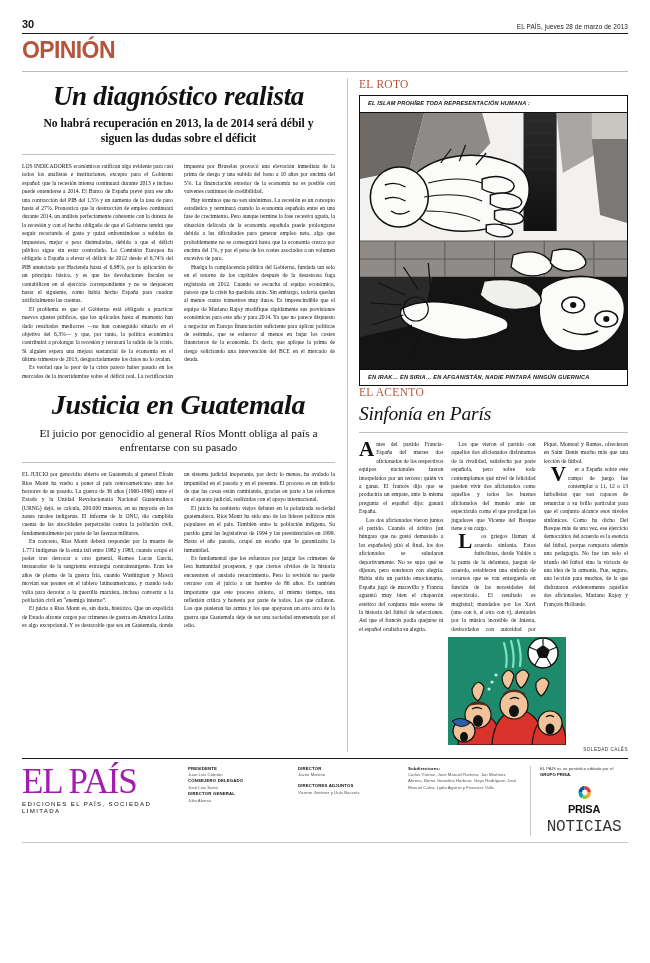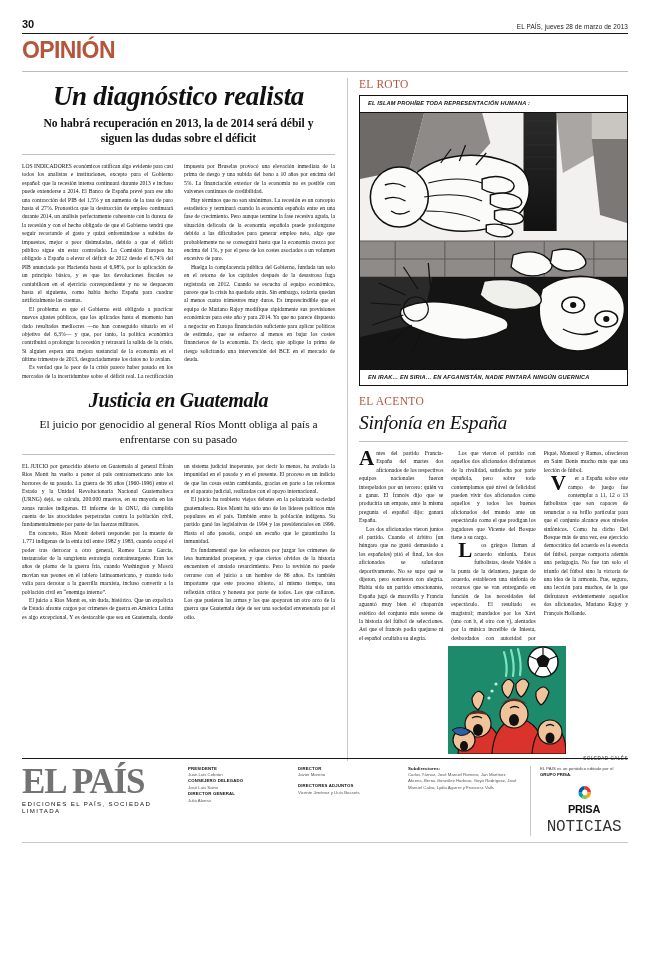--- a/index.html
+++ b/index.html
@@ -88,36 +88,36 @@
   .illo-wrap { position: relative; margin-top: 4px; }
   .illo { width: 118px; height: 108px; display: block; }
   .illo-credit {
     font-family: "Liberation Sans", sans-serif; font-size: 4.6px; color: #333;
     letter-spacing: 0.5px; text-align: right; margin-top: 2px;
   }
 
   
   .guat-title {
     font-family: "Liberation Serif", serif; font-style: italic; font-weight: bold;
-    font-size: 20px; text-align: center; line-height: 1.05; margin: 10px 0 6px 0;
+    font-size: 28px; text-align: center; line-height: 1.05; margin: 10px 0 6px 0;
     letter-spacing: -0.3px;
   }
   .guat-sub {
     font-family: "Liberation Serif", serif; font-size: 11.4px; text-align: center;
     line-height: 1.25; margin: 0 0 8px 0; padding: 0 2px;
   }
 
   
   .footer { position: absolute; left: 22px; right: 22px; bottom: 8px; }
   .footer-rule-top { border-top: 1.2px solid #1a1a1a; margin-bottom: 7px; }
   .footer-inner { display: flex; align-items: flex-start; gap: 10px; }
   .elpais-logo-box { width: 156px; flex: 0 0 156px; }
   .elpais-logo {
-    font-family: "Liberation Serif", serif; font-weight: bold; font-size: 35px;
-    letter-spacing: -1.2px; line-height: 0.92; color: #737373; position: relative;
+    font-family: "Liberation Serif", serif; font-weight: normal; font-size: 35px;
+    letter-spacing: -1.2px; line-height: 0.92; color: #a21caf; position: relative;
   }
   .elpais-tag {
     font-family: "Liberation Sans", sans-serif; font-size: 6.1px; letter-spacing: 1.35px;
     color: #111; margin-top: 2px;
   }
   .staff-col { font-family: "Liberation Sans", sans-serif; font-size: 4.3px; line-height: 1.5; color: #2b2b2b; }
   .staff-col .lbl { font-weight: bold; color: #111; letter-spacing: 0.15px; }
   .staff-col .nm { color: #555; }
   .staff-a { width: 100px; flex: 0 0 100px; }
   .staff-b { width: 100px; flex: 0 0 100px; }
@@ -245,23 +245,23 @@
 
               <g stroke="#3a3a3a" stroke-width="0.8" opacity="0.5">
                 <path d="M160 8 H188 M160 20 H188 M160 32 H188 M160 44 H188 M160 56 H188"></path>
               </g>
             </svg>
           </div>
           <div class="cartoon-cap bottom">EN IRAK… EN SIRIA… EN AFGANISTÁN, NADIE PINTARÁ NINGÚN GUERNICA</div>
         </div>
       </div>
 
-      <div style="margin-top:9px;">
+      <div style="">
         <div class="kicker">EL ACENTO</div>
-        <div class="acento-title">Sinfonía en España</div>
+        <div class="acento-title">Sinfonía en París</div>
         <div class="hr-art"></div>
 
         <div class="cols3">
           <p class="first dropcap-p">Antes del partido Francia-España del martes dos aficionados de los respectivos equipos nacionales fueron interpelados por un tercero: quién va a ganar. El francés dijo que se produciría un empate, ante la misma pregunta el español dijo: ganará España.</p>
           <p>Los dos aficionados vieron juntos el partido. Cuando el árbitro (un húngaro que no gustó demasiado a los españoles) pitó el final, los dos aficionados se saludaron deportivamente. No se supo qué se dijeron, pero sonrieron con alegría. Había sido un partido emocionante, España jugó de maravilla y Francia aguantó muy bien el chaparrón estético del conjunto más sereno de la historia del fútbol de selecciones. Así que el francés podía quejarse ni el español ocultaba su alegría.</p>
           <p>Los que vieron el partido con aquellos dos aficionados disfrutamos de la rivalidad, satisfecha por parte española, pero sobre todo contemplamos qué nivel de felicidad pueden vivir dos aficionados como aquellos y todos los buenos aficionados del mundo ante un espectáculo como el que prodigan los jugadores que Vicente del Bosque tiene a su cargo.</p>
           <p class="dropcap-p">Los griegos llaman al acuerdo sinfonía. Estos futbolistas, desde Valdés a la punta de la delantera, juegan de acuerdo, establecen una sinfonía de recursos que se van entregando en función de las necesidades del espectáculo. El resultado es magistral; mandados por los Xavi (uno con b, el otro con v), alentados por la música increíble de Iniesta, desbordados con autoridad por Piqué, Monreal y Ramos, ofrecieron en Saint Denis mucho más que una lección de fútbol.</p>
           <p class="dropcap-p">Ver a España sobre este campo de juego fue contemplar a 11, 12 o 13 futbolistas que son capaces de renunciar a su brillo particular para que el conjunto alcance esos niveles sinfónicos. Como ha dicho Del Bosque más de una vez, ese ejercicio democrático del acuerdo es la esencia del fútbol, porque comporta además una pedagogía. No fue tan solo el triunfo del fútbol sino la victoria de una idea de la armonía. Fue, seguro, una lección para muchos, de la que disfrutaron evidentemente aquellos dos aficionados, Mariano Rajoy y François Hollande.</p>
         </div>
 

